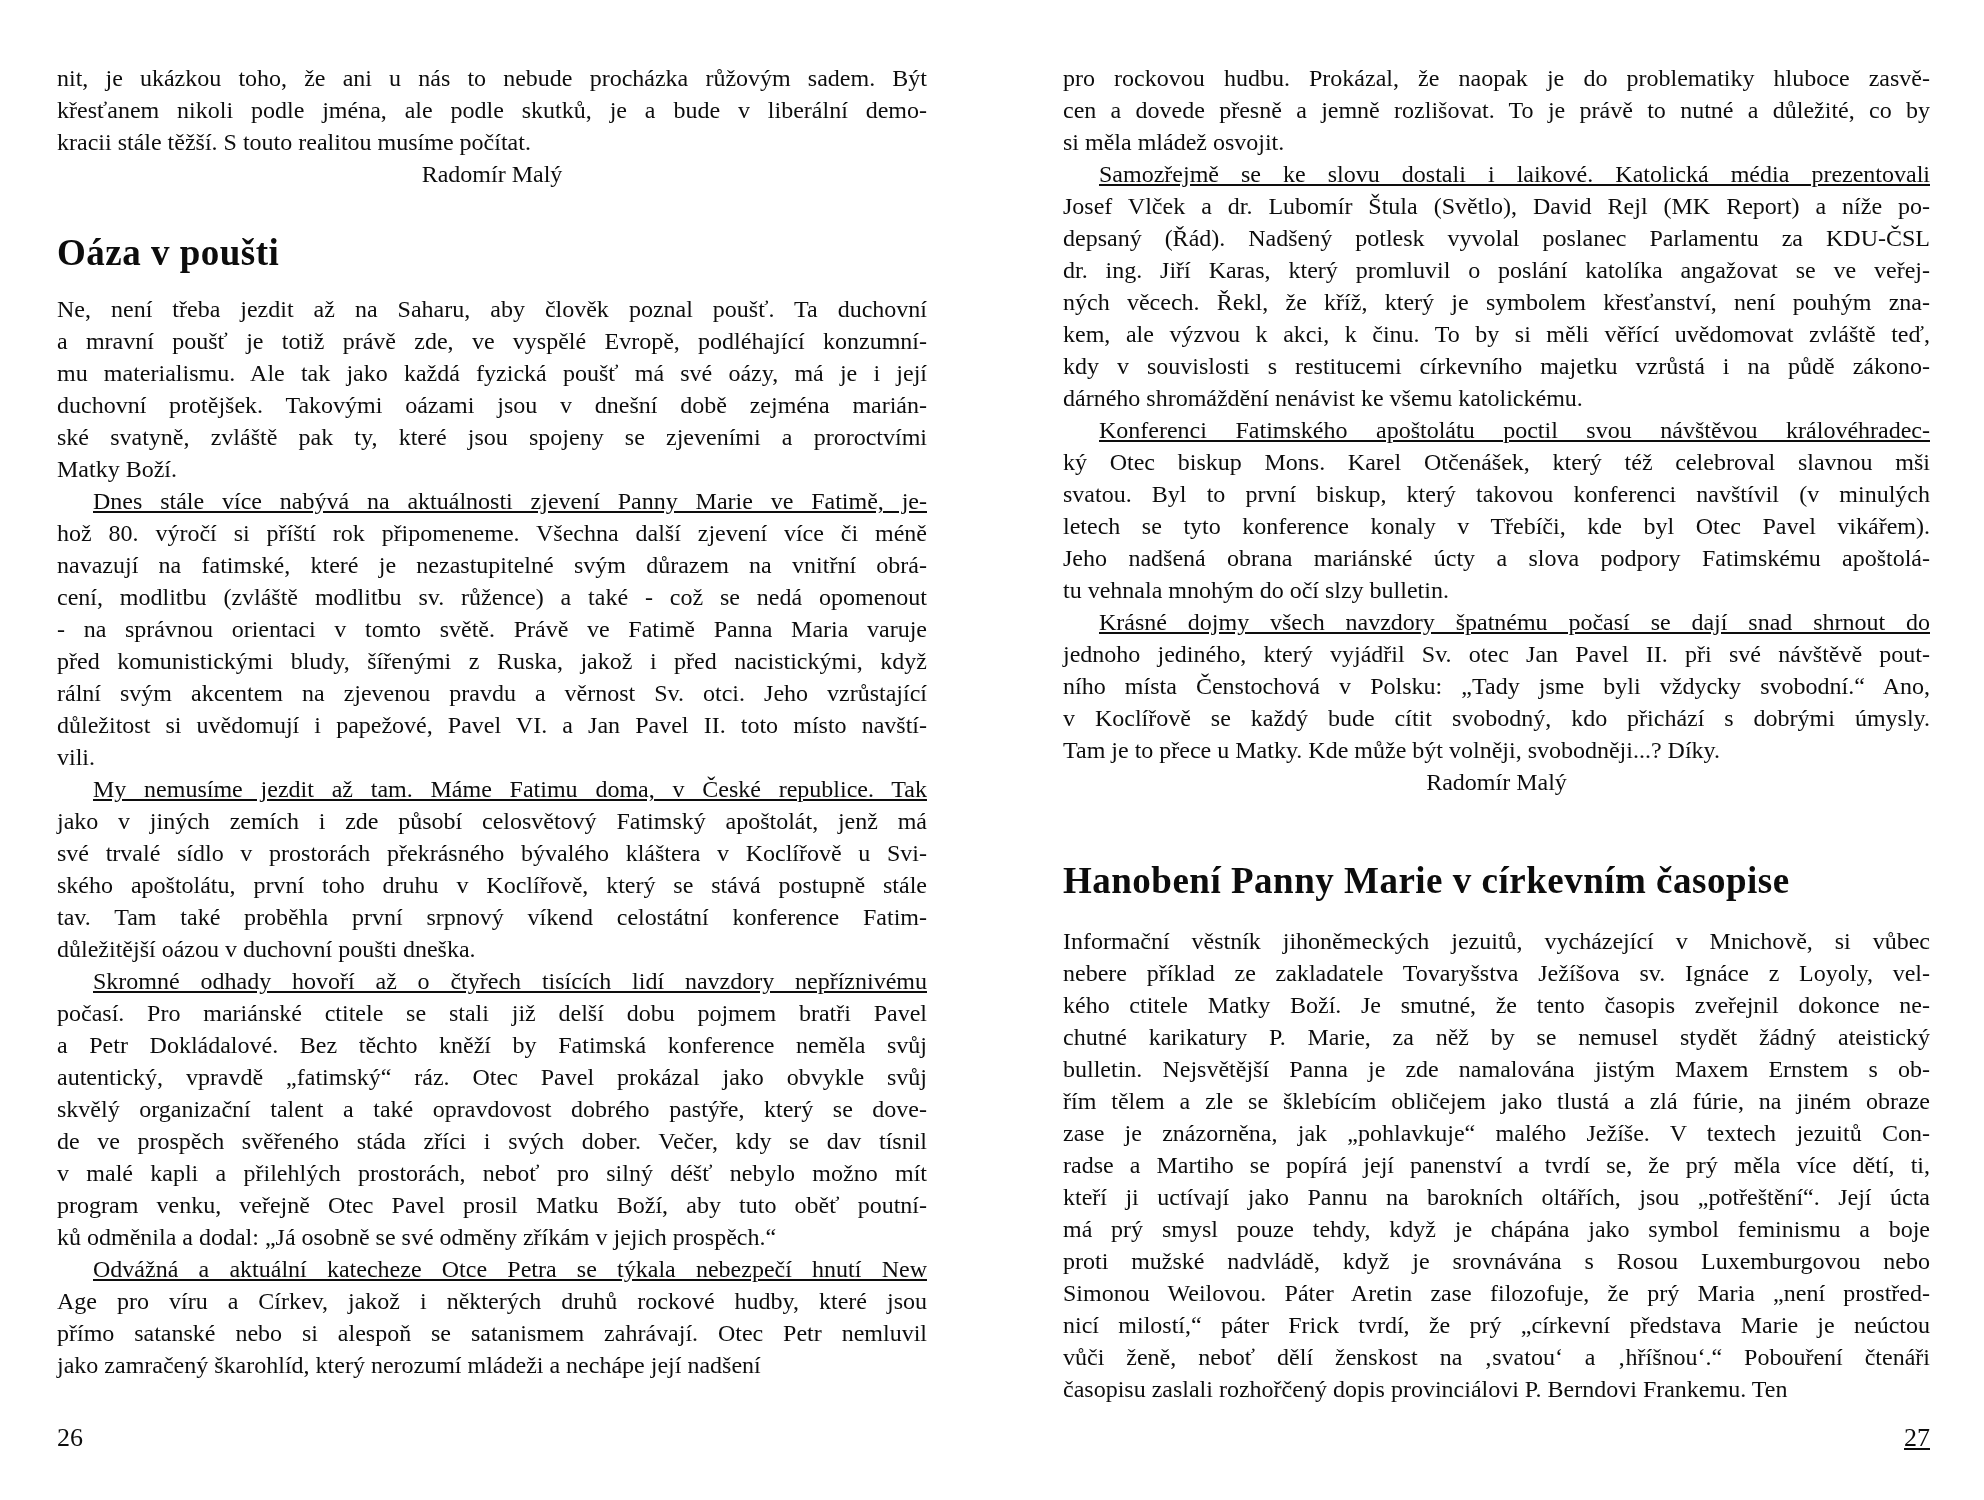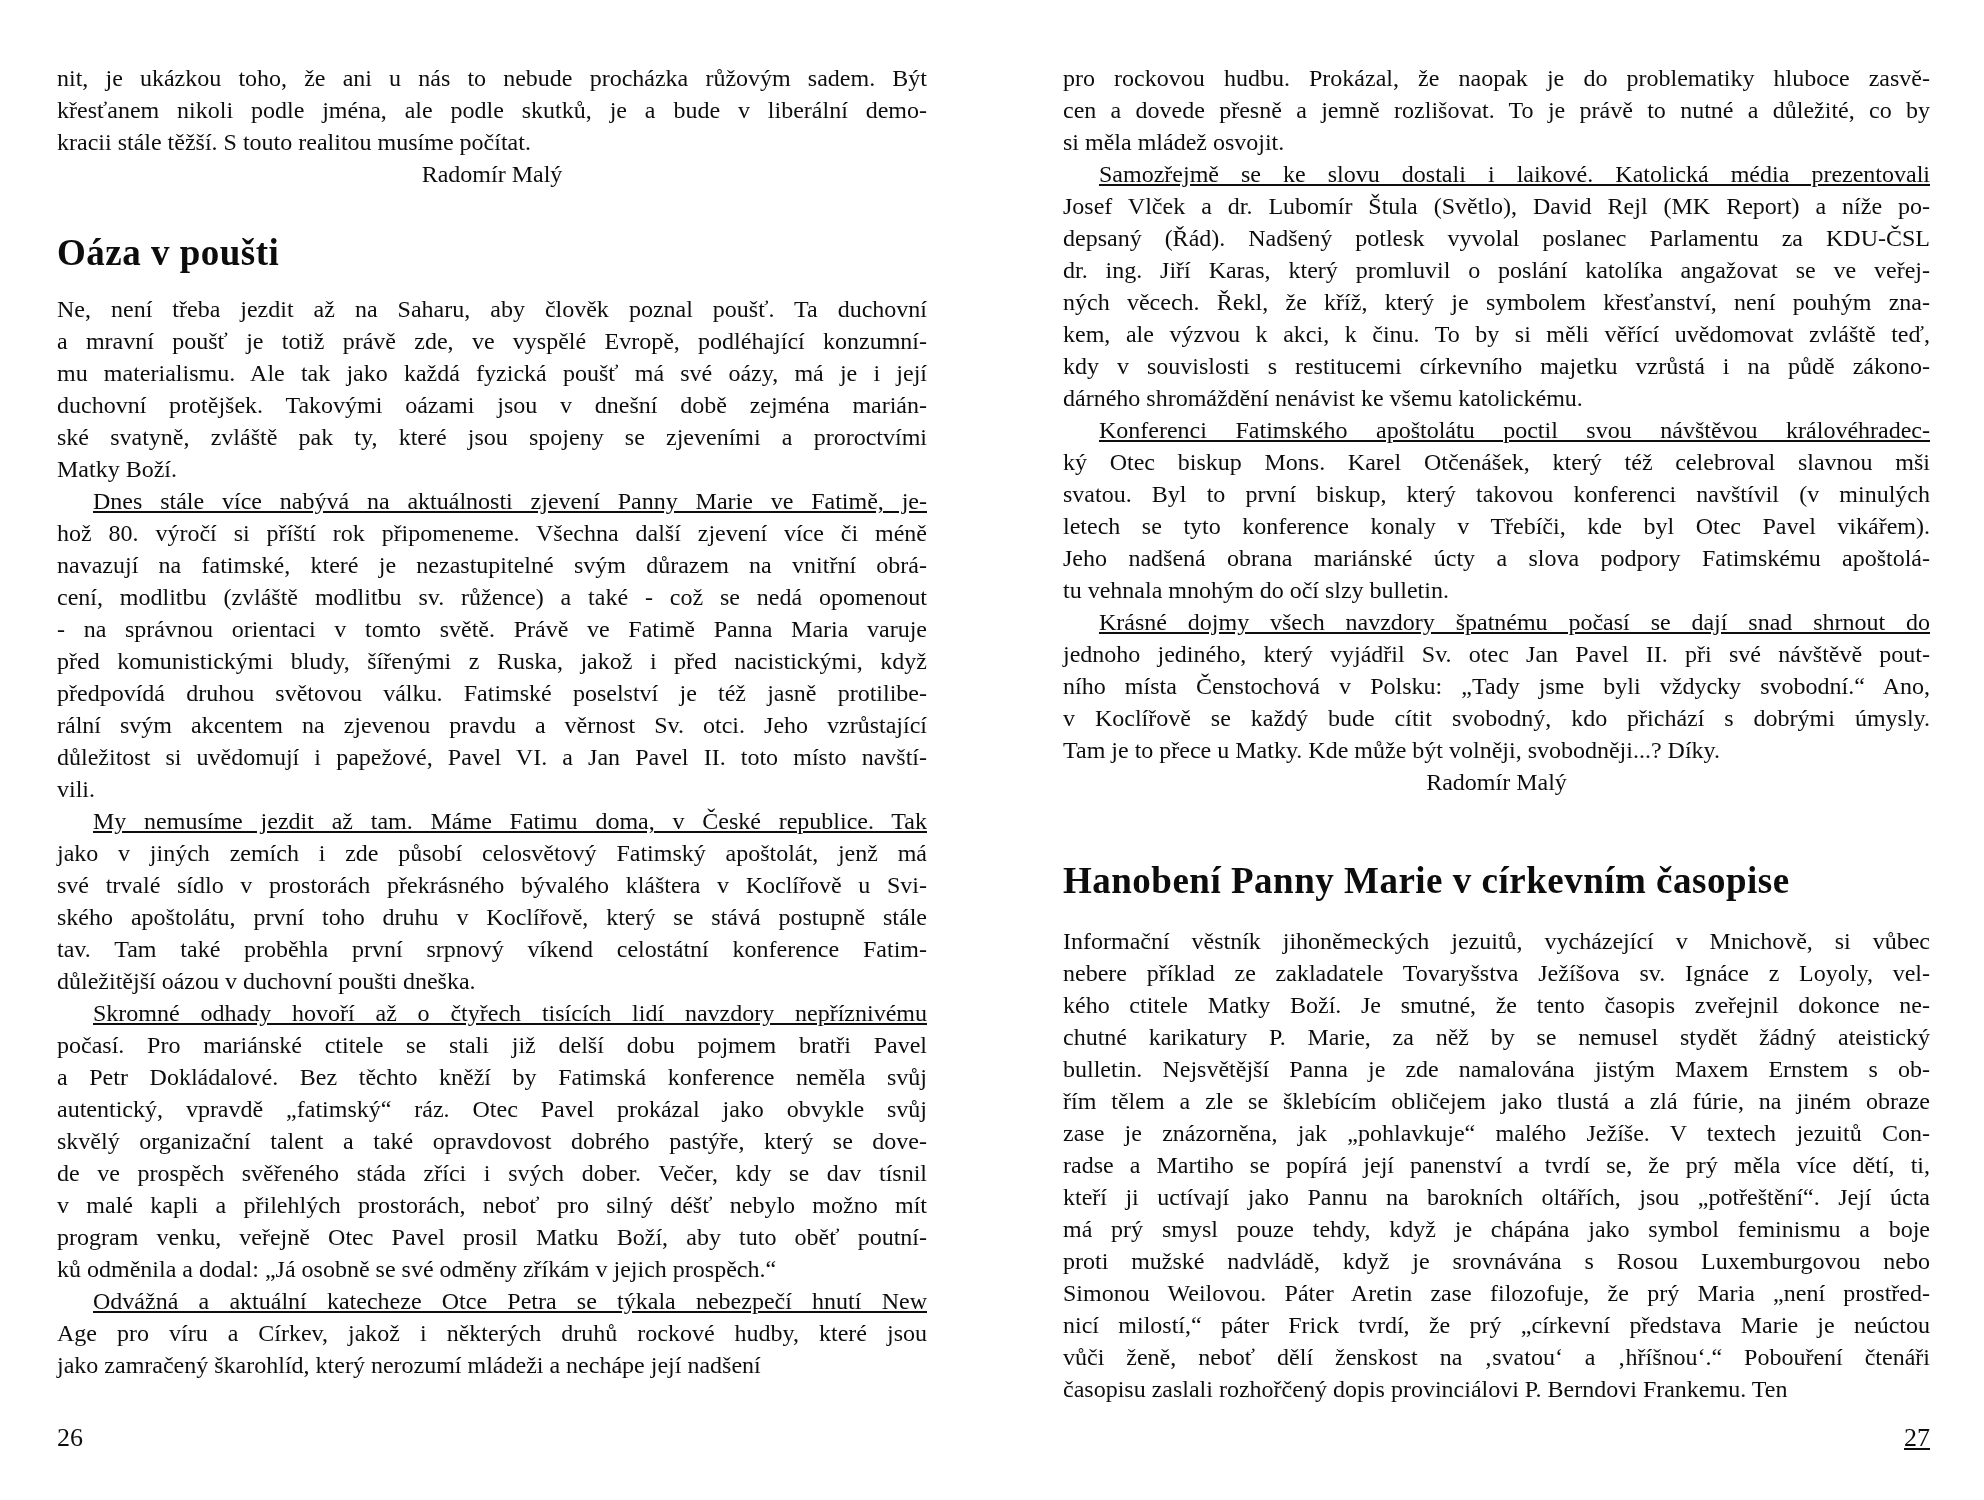--- a/index.html
+++ b/index.html
@@ -81,21 +81,20 @@
           <div class="line">ské svatyně, zvláště pak ty, které jsou spojeny se zjeveními a proroctvími</div>
           <div class="line last">Matky Boží.</div>
         </div>
         <div class="para indent">
           <div class="line">Dnes stále více nabývá na aktuálnosti zjevení Panny Marie ve Fatimě, je-</div>
           <div class="line">hož 80. výročí si příští rok připomeneme. Všechna další zjevení více či méně</div>
           <div class="line">navazují na fatimské, které je nezastupitelné svým důrazem na vnitřní obrá-</div>
           <div class="line">cení, modlitbu (zvláště modlitbu sv. růžence) a také - což se nedá opomenout</div>
           <div class="line">- na správnou orientaci v tomto světě. Právě ve Fatimě Panna Maria varuje</div>
           <div class="line">před komunistickými bludy, šířenými z Ruska, jakož i před nacistickými, když</div>
-          <div class="line">předpovídá druhou světovou válku. Fatimské poselství je též jasně protilibe-</div>
           <div class="line">rální svým akcentem na zjevenou pravdu a věrnost Sv. otci. Jeho vzrůstající</div>
           <div class="line">důležitost si uvědomují i papežové, Pavel VI. a Jan Pavel II. toto místo navští-</div>
           <div class="line last">vili.</div>
         </div>
         <div class="para indent">
           <div class="line">My nemusíme jezdit až tam. Máme Fatimu doma, v České republice. Tak</div>
           <div class="line">jako v jiných zemích i zde působí celosvětový Fatimský apoštolát, jenž má</div>
           <div class="line">své trvalé sídlo v prostorách překrásného bývalého kláštera v Koclířově u Svi-</div>
           <div class="line">ského apoštolátu, první toho druhu v Koclířově, který se stává postupně stále</div>
           <div class="line">tav. Tam také proběhla první srpnový víkend celostátní konference Fatim-</div>
@@ -108,20 +107,21 @@
           <div class="line">autentický, vpravdě „fatimský“ ráz. Otec Pavel prokázal jako obvykle svůj</div>
           <div class="line">skvělý organizační talent a také opravdovost dobrého pastýře, který se dove-</div>
           <div class="line">de ve prospěch svěřeného stáda zříci i svých dober. Večer, kdy se dav tísnil</div>
           <div class="line">v malé kapli a přilehlých prostorách, neboť pro silný déšť nebylo možno mít</div>
           <div class="line">program venku, veřejně Otec Pavel prosil Matku Boží, aby tuto oběť poutní-</div>
           <div class="line last">ků odměnila a dodal: „Já osobně se své odměny zříkám v jejich prospěch.“</div>
         </div>
         <div class="para indent">
           <div class="line">Odvážná a aktuální katecheze Otce Petra se týkala nebezpečí hnutí New</div>
           <div class="line">Age pro víru a Církev, jakož i některých druhů rockové hudby, které jsou</div>
+          <div class="line">přímo satanské nebo si alespoň se satanismem zahrávají. Otec Petr nemluvil</div>
           <div class="line last">jako zamračený škarohlíd, který nerozumí mládeži a nechápe její nadšení</div>
         </div>
       </div>
   </section>
 
   <section class="page" id="page-right">
     <div class="para-group">
         <div class="para">
           <div class="line">pro rockovou hudbu. Prokázal, že naopak je do problematiky hluboce zasvě-</div>
           <div class="line">cen a dovede přesně a jemně rozlišovat. To je právě to nutné a důležité, co by</div>

